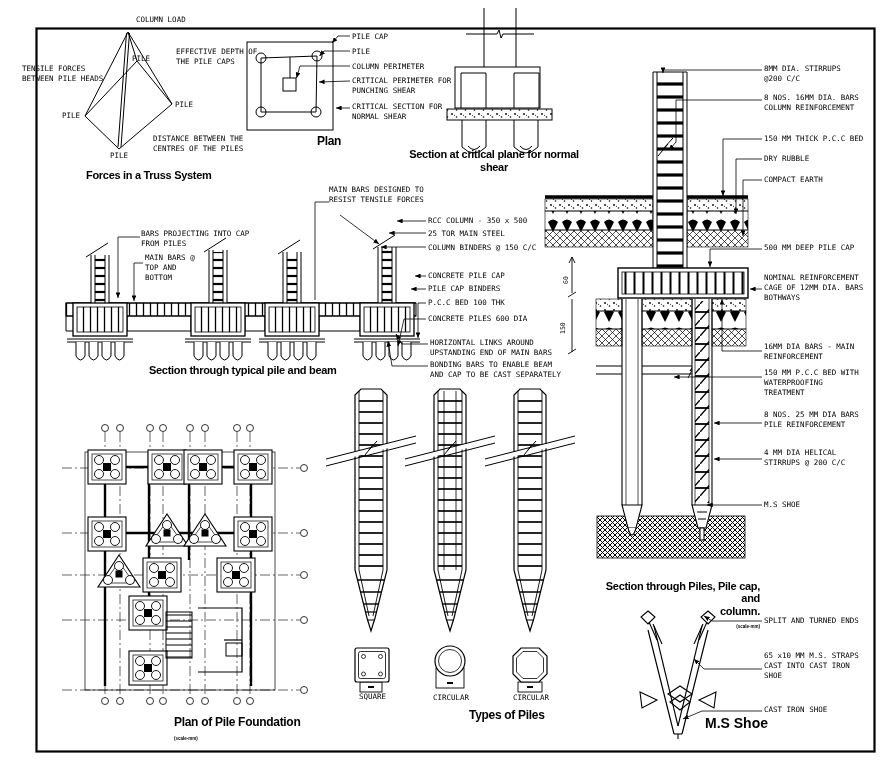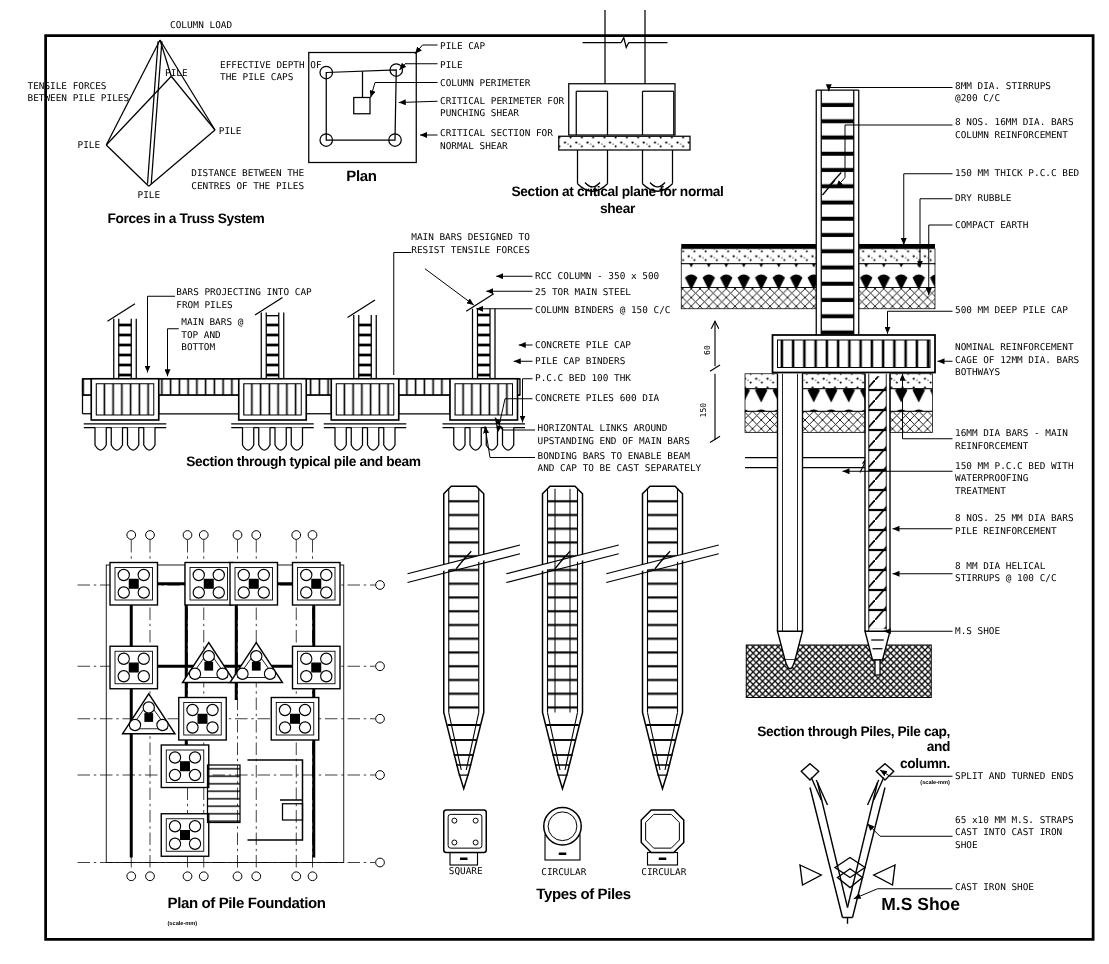--- a/index.html
+++ b/index.html
@@ -2,21 +2,21 @@
 <html><head>
 <meta charset="utf-8">
 <style>
   html,body{margin:0;padding:0;background:#fff;}
   #sheet{position:relative;width:887px;height:771px;background:#fff;overflow:hidden;
          font-family:"DejaVu Sans Mono",monospace;color:#000;}
   svg{position:absolute;left:0;top:0;}
   .t{position:absolute;font:7.5px/1.32 "DejaVu Sans Mono",monospace;color:#000;white-space:pre-wrap;}
   .cap{position:absolute;font:bold 11px/1.15 "Liberation Sans",sans-serif;letter-spacing:-0.3px;
        color:#000;white-space:pre-line;}
-  .cap12{font-size:12px;}
+  .cap12{font-size:12px;margin-left:40px;}
   .cap14{font-size:14px;letter-spacing:0;}
   .note{font:bold 4.5px/1 "Liberation Sans",sans-serif;letter-spacing:0;}
   .rot{transform:rotate(-90deg);transform-origin:0 0;font-size:6.5px;}
 </style>
 </head>
 <body>
 
 <div id="sheet">
 
 <svg width="887" height="771" viewBox="0 0 887 771">
@@ -443,21 +443,21 @@
   <polygon points="716,692 699,700 714,708"></polygon>
   <g stroke-width="0.8">
     <polyline points="762,621 712,621 704,616" marker-end="url(#ah)"></polyline>
     <polyline points="762,669 704,669 694,659" marker-end="url(#ah)"></polyline>
     <polyline points="762,711 702,711 683,719" marker-end="url(#ah)"></polyline>
   </g>
 </g>
 </svg>
 
 <div class="t" style="left:136px;top:15px">COLUMN LOAD</div>
-<div class="t" style="left:22px;top:64px;width:86px">TENSILE FORCES BETWEEN PILE PILES</div>
+<div class="t" style="left:22px;top:64px;width:86px">TENSILE FORCES BETWEEN PILE HEADS</div>
 <div class="t" style="left:132px;top:54px">PILE</div>
 <div class="t" style="left:175px;top:100px" actable="false">PILE</div>
 <div class="t" style="left:62px;top:111px">PILE</div>
 <div class="t" style="left:110px;top:151px">PILE</div>
 <div class="t" style="left:176px;top:47px;width:90px">EFFECTIVE DEPTH OF THE PILE CAPS</div>
 <div class="t" style="left:153px;top:134px;width:97px">DISTANCE BETWEEN THE CENTRES OF THE PILES</div>
 <div class="cap" style="left:86px;top:169px">Forces in a Truss System</div>
 
 <div class="t" style="left:352px;top:32px">PILE CAP</div>
 <div class="t" style="left:352px;top:47px">PILE</div>
@@ -496,21 +496,21 @@
 <div class="t" style="left:764px;top:64px;width:88px">8MM DIA. STIRRUPS @200 C/C</div>
 <div class="t" style="left:764px;top:93px;width:100px">8 NOS. 16MM DIA. BARS COLUMN REINFORCEMENT</div>
 <div class="t" style="left:764px;top:134px">150 MM THICK P.C.C BED</div>
 <div class="t" style="left:764px;top:154px">DRY RUBBLE</div>
 <div class="t" style="left:764px;top:175px">COMPACT EARTH</div>
 <div class="t" style="left:764px;top:243px">500 MM DEEP PILE CAP</div>
 <div class="t" style="left:764px;top:273px;width:102px">NOMINAL REINFORCEMENT CAGE OF 12MM DIA. BARS BOTHWAYS</div>
 <div class="t" style="left:764px;top:342px;width:96px">16MM DIA BARS - MAIN REINFORCEMENT</div>
 <div class="t" style="left:764px;top:368px;width:98px">150 MM P.C.C BED WITH WATERPROOFING TREATMENT</div>
 <div class="t" style="left:764px;top:410px;width:100px">8 NOS. 25 MM DIA BARS PILE REINFORCEMENT</div>
-<div class="t" style="left:764px;top:448px;width:92px">8 MM DIA HELICAL STIRRUPS @ 100 C/C</div>
+<div class="t" style="left:764px;top:448px;width:92px">4 MM DIA HELICAL STIRRUPS @ 200 C/C</div>
 <div class="t" style="left:764px;top:500px">M.S SHOE</div>
 <div class="t rot" style="left:562px;top:284px">60</div>
 <div class="t rot" style="left:559px;top:334px">150</div>
 <div class="cap" style="left:588px;top:567px;width:172px;text-align:right">
   <span>Section through Piles, Pile cap, and
 column.</span>
   <span class="note">(scale-mm)</span>
 </div>
 
 <div class="t" style="left:764px;top:616px">SPLIT AND TURNED ENDS</div>

